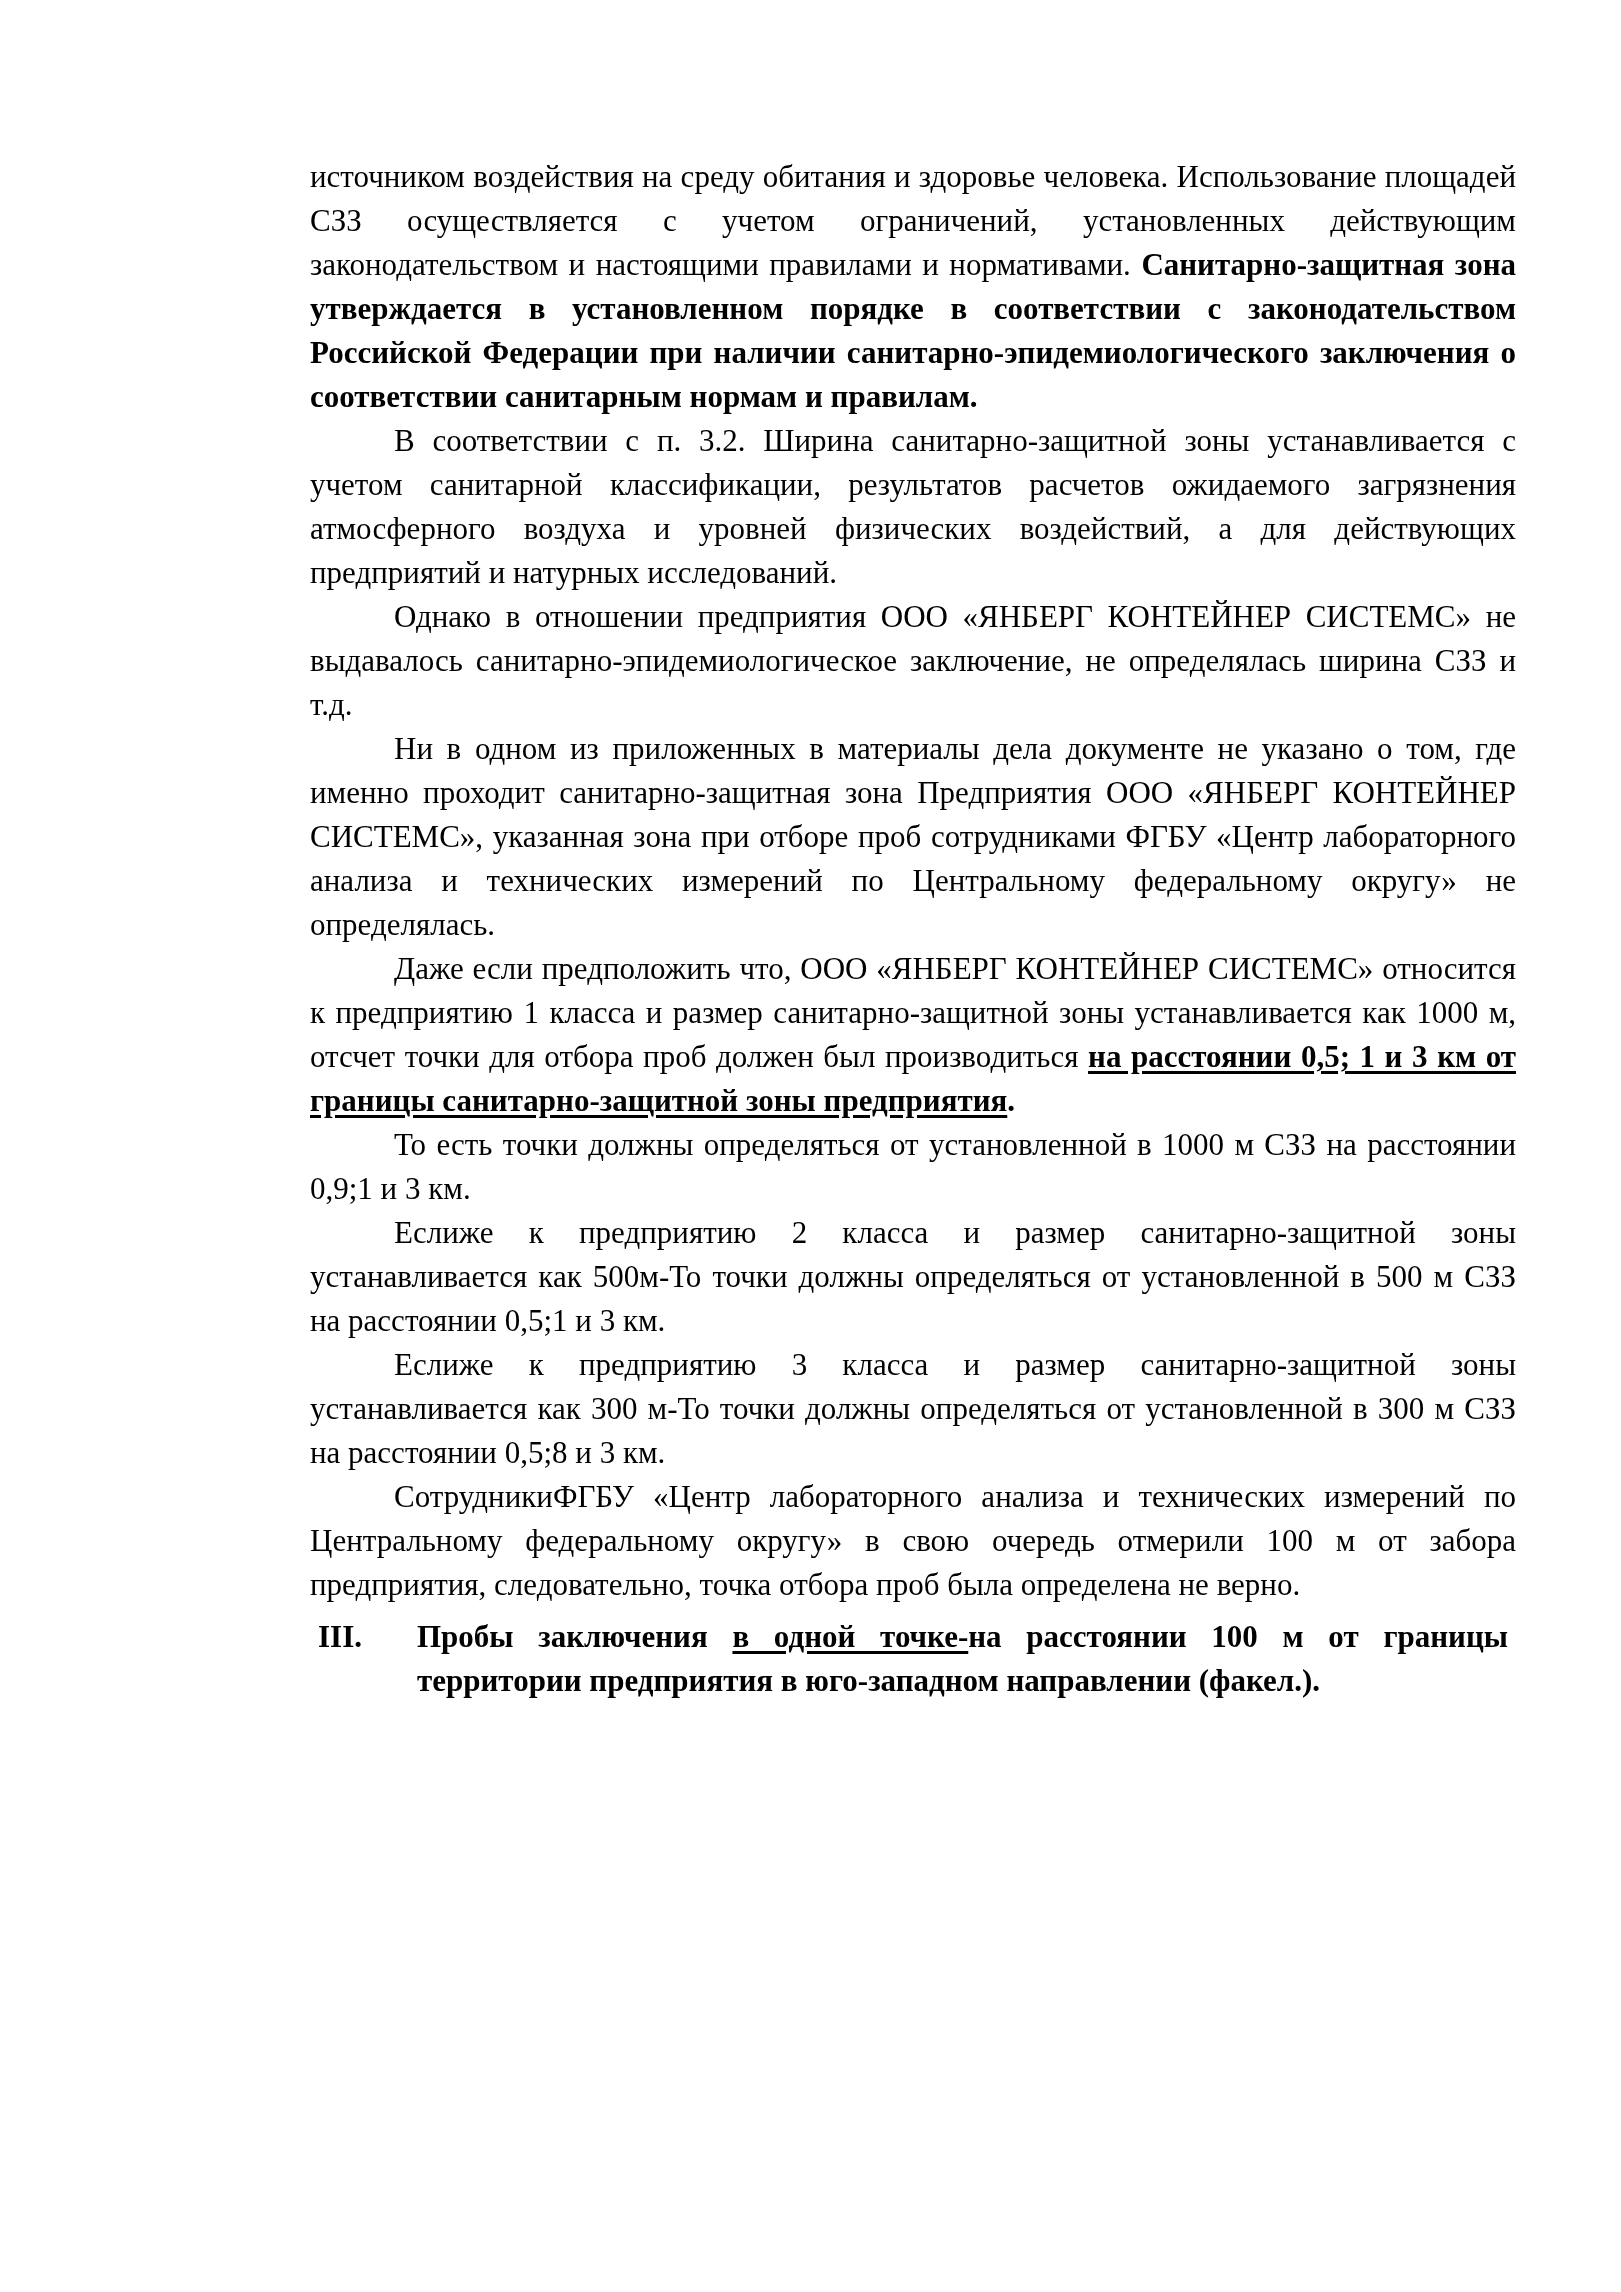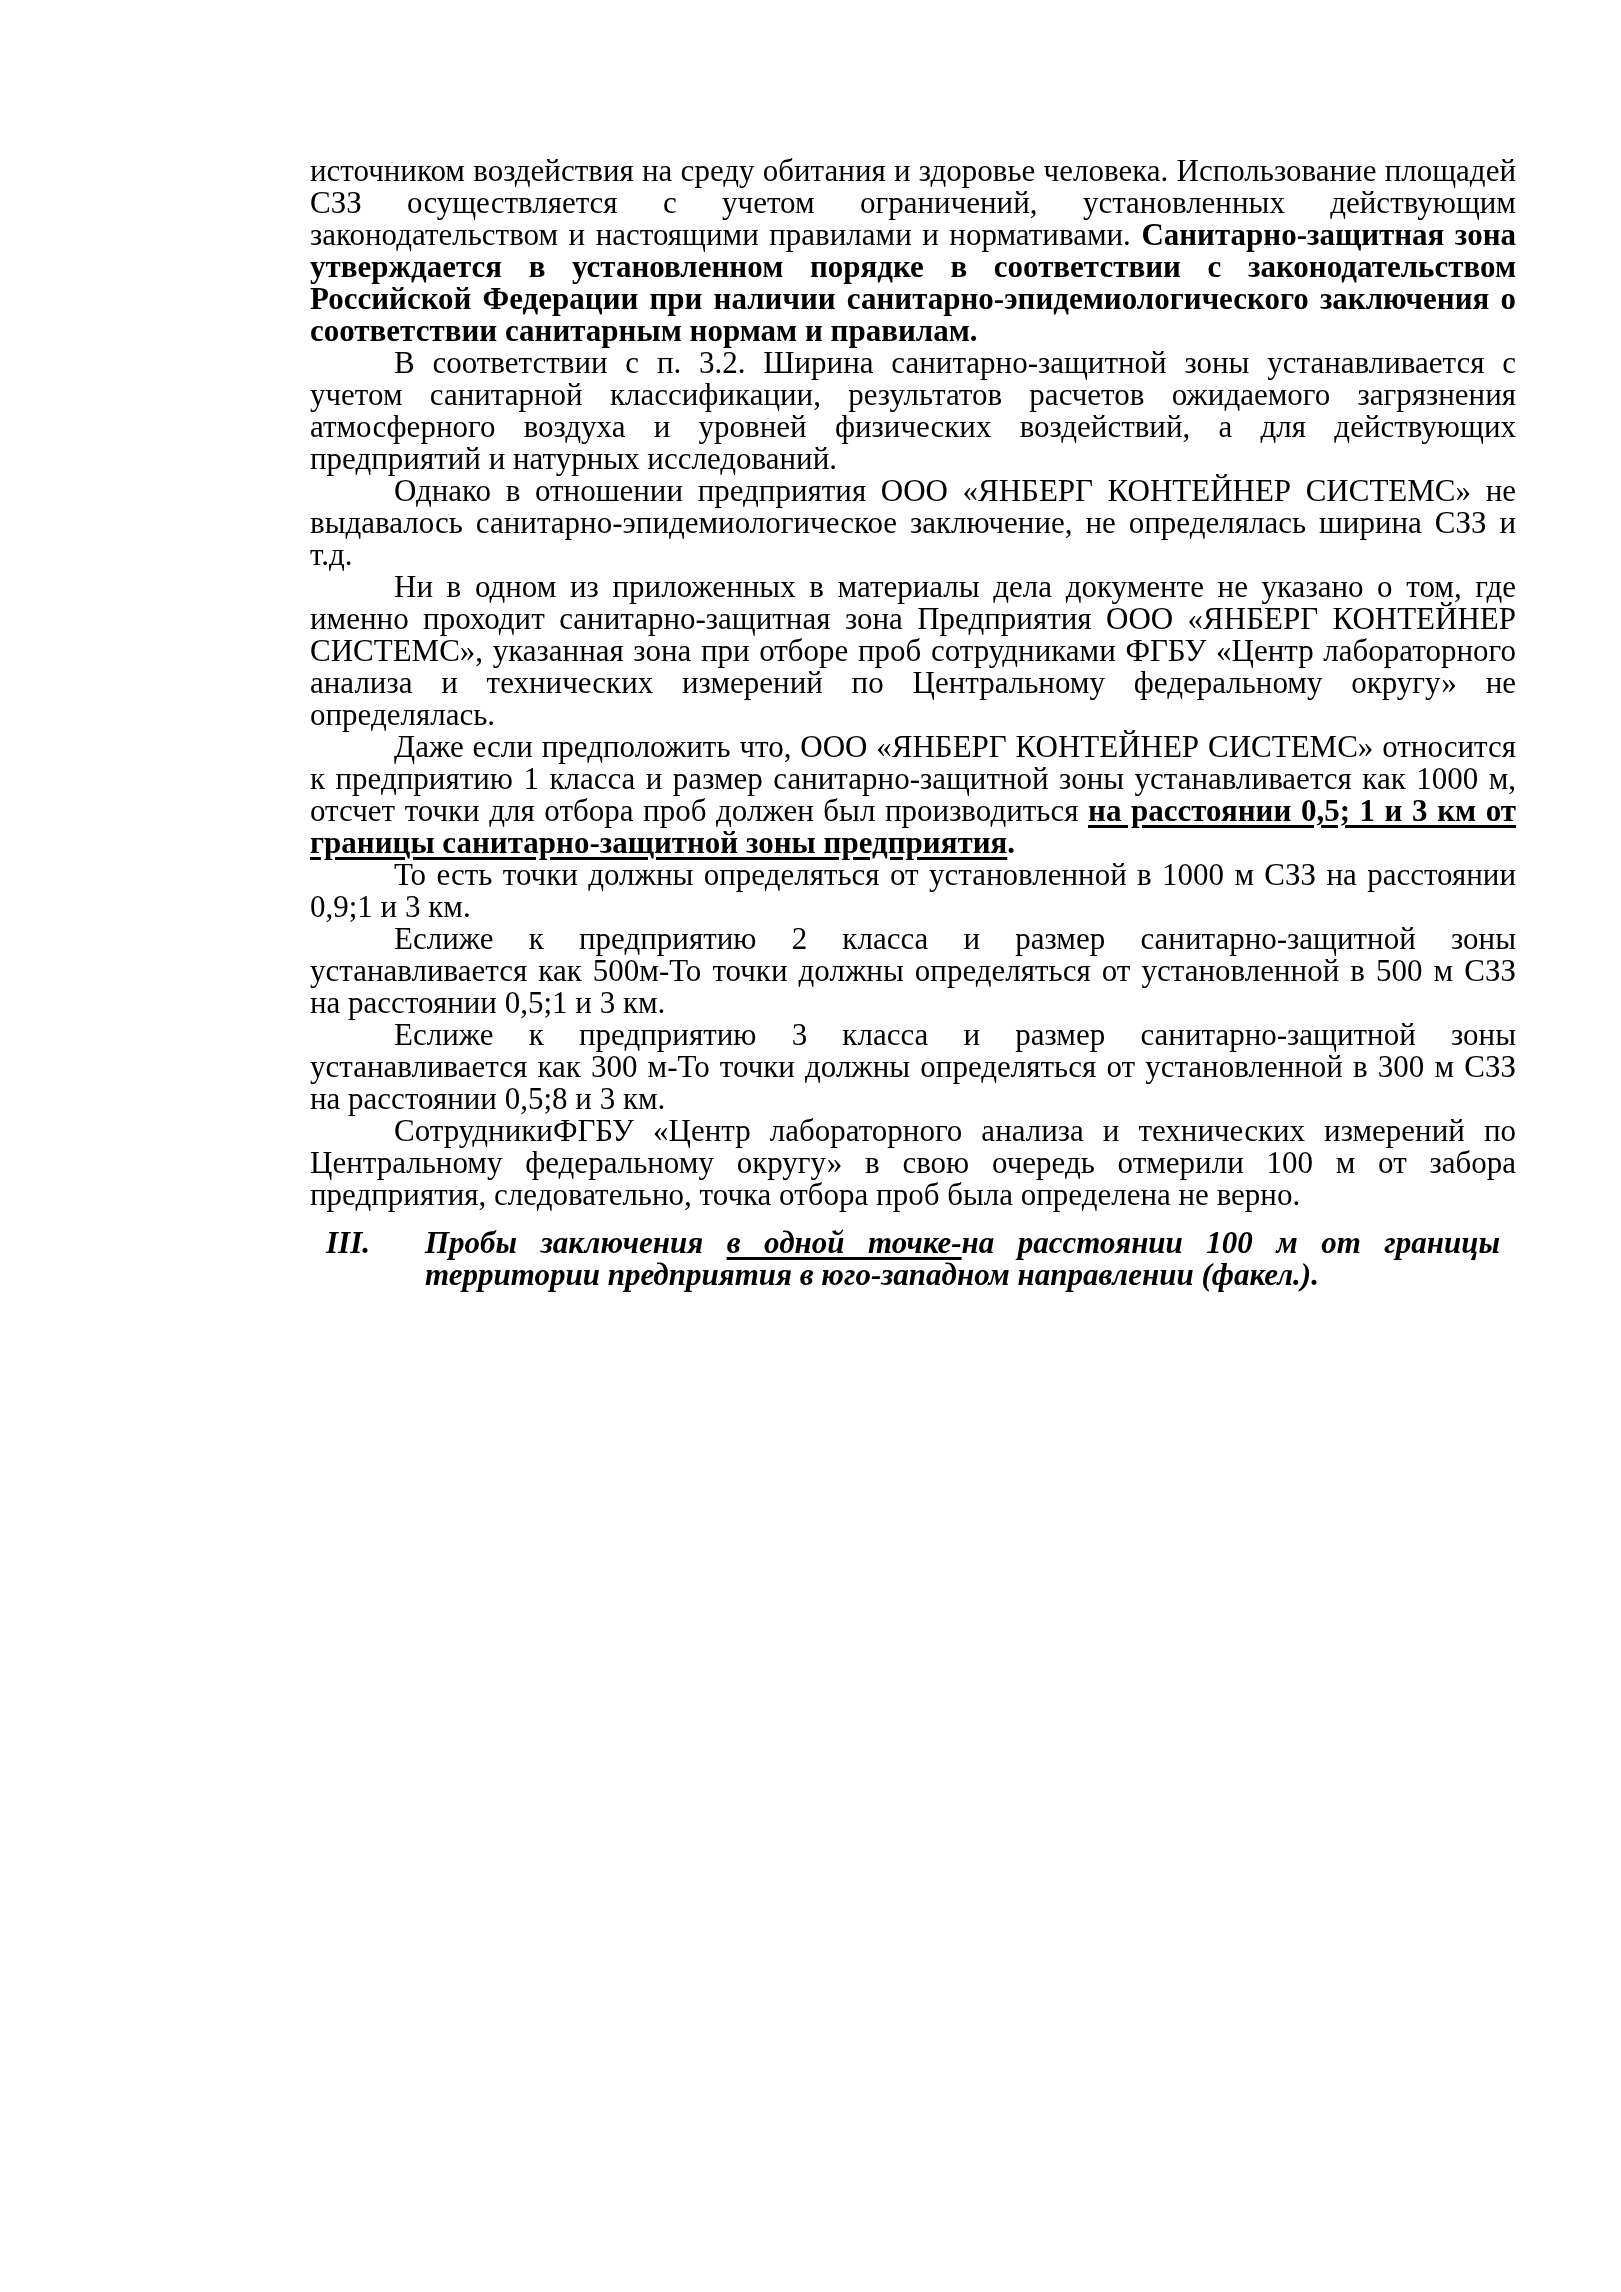--- a/index.html
+++ b/index.html
@@ -1,27 +1,27 @@
 <!DOCTYPE html>
 <html><head>
 <meta charset="utf-8">
 <style>
   html, body { margin: 0; padding: 0; background: #ffffff; }
   body { width: 1621px; height: 2293px; position: relative; overflow: hidden; }
   .page {
     position: absolute; left: 310px; top: 155px; width: 1206px;
     font-family: "Liberation Serif", "DejaVu Serif", serif;
-    font-size: 31px; line-height: 32px; color: #000;
+    font-size: 31px; line-height: 44px; color: #000;
     text-align: justify;
   }
   .p { margin: 0; }
   .indent { text-indent: 84px; }
   b { font-weight: bold; }
   u { text-decoration: underline; text-decoration-thickness: 2.9px; text-underline-offset: 3.9px; }
-  .section { display: flex; margin: 16px; font-weight: bold; font-style: italic; }
+  .section { display: flex; margin: 8px; font-weight: bold; }
   .section .num { width: 99px; flex: none; }
   .section .txt { flex: 1; text-align: justify; }
 </style>
 </head>
 <body>
 
 <div class="page">
   <p class="p"><span>источником воздействия на среду обитания и здоровье человека. Использование площадей СЗЗ осуществляется с учетом ограничений, установленных действующим законодательством и настоящими правилами и нормативами. </span><b>Санитарно-защитная зона утверждается в установленном порядке в соответствии с законодательством Российской Федерации при наличии санитарно-эпидемиологического заключения о соответствии санитарным нормам и правилам.</b></p>
 
   <p class="p indent">В соответствии с п. 3.2. Ширина санитарно-защитной зоны устанавливается с учетом санитарной классификации, результатов расчетов ожидаемого загрязнения атмосферного воздуха и уровней физических воздействий, а для действующих предприятий и натурных исследований.</p>

